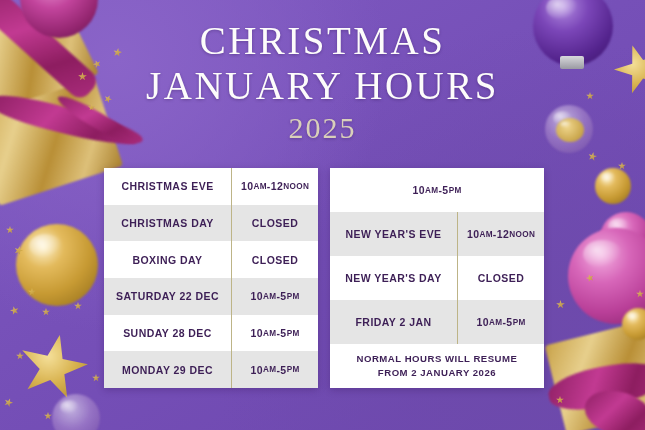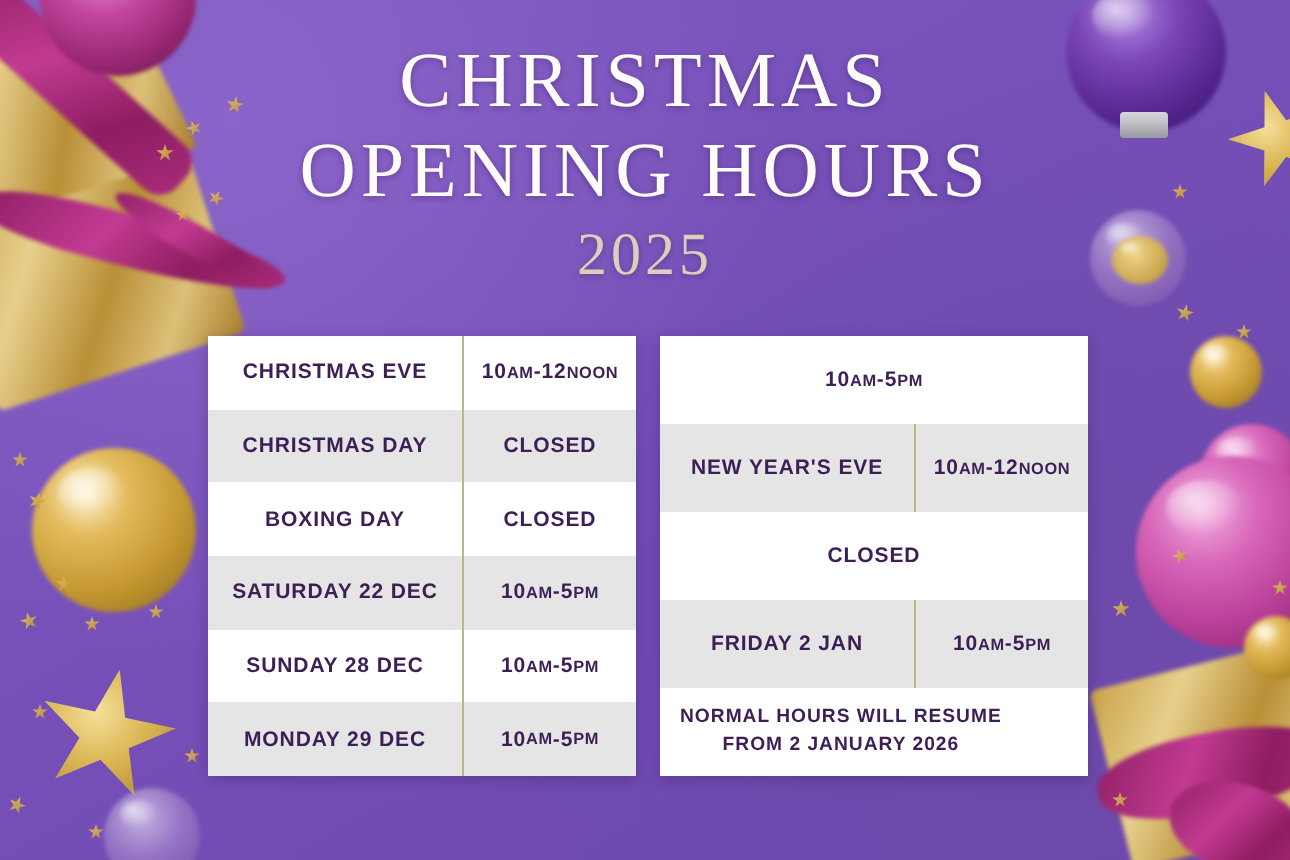--- a/index.html
+++ b/index.html
@@ -82,21 +82,21 @@
     display:flex;align-items:center;justify-content:center;
     color:#3d1f56;font-weight:700;
     font-size:10.5px;letter-spacing:.45px;
     text-align:center;padding:0 4px;
     font-family:"Liberation Sans",sans-serif;
   }
   .cell.day{flex:0 0 119px;border-right:1px solid #bdb487;}
   .cell.time{flex:1 1 auto;font-size:10.5px;text-align:center;}
   .cell .sc{font-size:8.2px;letter-spacing:.3px;}
   .row-note{
-    display:flex;align-items:center;justify-content:flex-start;
+    display:flex;align-items:center;justify-content:center;
     flex:1 1 0;background:#ffffff;text-align:center;
     color:#3d1f56;font-size:9.6px;line-height:14px;letter-spacing:.5px;
     font-weight:600;padding:0 10px;
   }
   .row-note b{font-weight:800;}
 </style>
 </head>
 <body>
 
 <div class="poster">
@@ -154,21 +154,21 @@
     <div class="star confetti" style="left:588px;top:152px;width:9px;height:9px;transform:rotate(12deg);"></div>
     <div class="star confetti" style="left:618px;top:162px;width:8px;height:8px;"></div>
     <div class="star confetti" style="left:556px;top:300px;width:9px;height:9px;"></div>
     <div class="star confetti" style="left:586px;top:274px;width:8px;height:8px;transform:rotate(-18deg);"></div>
     <div class="star confetti" style="left:636px;top:290px;width:8px;height:8px;"></div>
     <div class="star confetti" style="left:556px;top:396px;width:8px;height:8px;"></div>
   </div>
 
   <div class="heading">
     <div class="h-line">CHRISTMAS</div>
-    <div class="h-line">OPENING HOURS</div>
+    <div class="h-line">JANUARY HOURS</div>
     <div class="h-year">2025</div>
   </div>
 
   <div class="tables">
 
     <div class="panel" id="left-panel">
         <div class="row">
           <div class="cell day">CHRISTMAS EVE</div>
           <div class="cell time">10<span class="sc">AM</span>-12<span class="sc">NOON</span></div>
         </div>
@@ -196,20 +196,21 @@
 
     <div class="panel" id="right-panel">
         <div class="row">
           <div class="cell time">10<span class="sc">AM</span>-5<span class="sc">PM</span></div>
         </div>
         <div class="row alt">
           <div class="cell day">NEW YEAR'S EVE</div>
           <div class="cell time">10<span class="sc">AM</span>-12<span class="sc">NOON</span></div>
         </div>
         <div class="row">
+          <div class="cell day">NEW YEAR'S DAY</div>
           <div class="cell time">CLOSED</div>
         </div>
         <div class="row alt">
           <div class="cell day">FRIDAY 2 JAN</div>
           <div class="cell time">10<span class="sc">AM</span>-5<span class="sc">PM</span></div>
         </div>
         <div class="row-note">
           <div><span>NORMAL HOURS WILL RESUME</span><br><span>FROM <b>2 JANUARY 2026</b></span></div>
         </div>
       </div>

